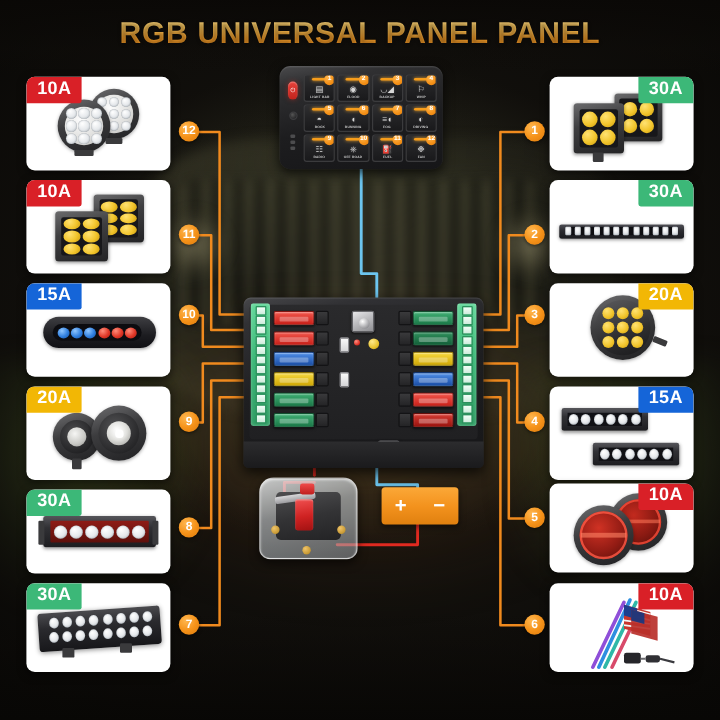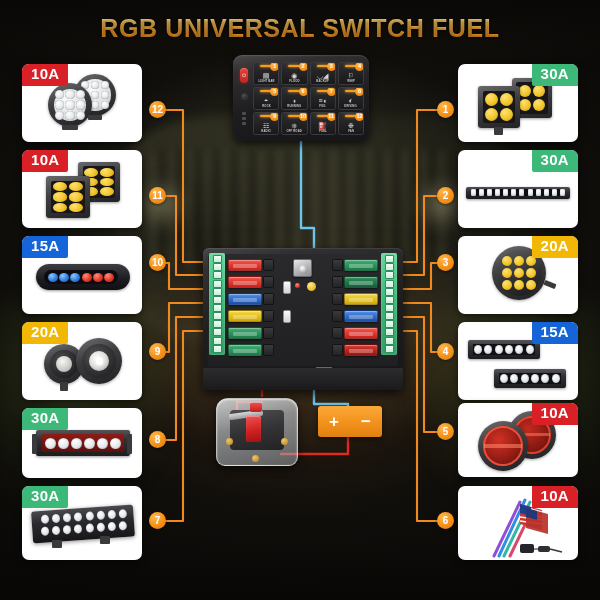--- a/index.html
+++ b/index.html
@@ -322,21 +322,21 @@
   <div class="bg-head-l"></div>
   <div class="bg-head-r"></div>
   <div class="bg-green-l"></div>
   <div class="bg-green-r"></div>
   <div class="bg-warm-glow"></div>
   <div class="bg-vign"></div>
   <div class="bg-topdark"></div>
   <div class="bg-botdark"></div>
 </div>
 
-<div id="title">RGB UNIVERSAL SWITCH FUEL</div>
+<div id="title">RGB UNIVERSAL PANEL PANEL</div>
 
 <svg id="wires" width="600" height="600" viewBox="0 0 600 600">
   <g fill="none" stroke="#f08a1e" stroke-width="2.1" stroke-linecap="round" stroke-linejoin="round">
 
     <path d="M209,262 L183,262 L183,110 L160,110"></path>
     <path d="M209,275 L176,275 L176,196 L160,196"></path>
     <path d="M209,289 L169,289 L169,263 L160,263"></path>
     <path d="M209,303 L169,303 L169,352 L160,352"></path>
     <path d="M209,317 L176,317 L176,440 L160,440"></path>
     <path d="M209,331 L183,331 L183,521 L160,521"></path>

